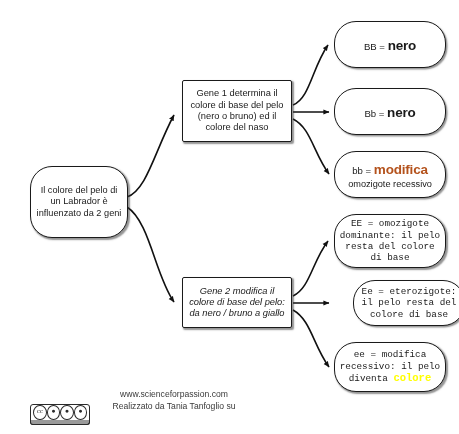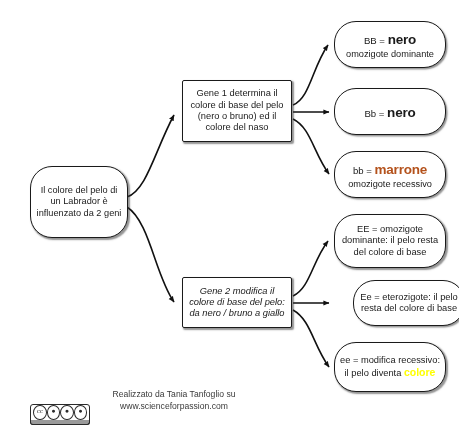--- a/index.html
+++ b/index.html
@@ -47,21 +47,21 @@
   .rounded {
     border-radius: 22px;
   }
   .rect {
     border-radius: 2px;
   }
   .t-root { font-size: 9.2px; }
   .t-gene { font-size: 9.3px; }
   .t-allele-main { font-size: 9.6px; }
   .t-allele-sub { font-size: 9.2px; }
-  .t-allele-body { font-size: 9.3px; }
+  .t-allele-body { font-size: 9.3px; font-family: Liberation Mono, monospace; }
   .big {
     font-size: 13.5px;
     font-weight: bold;
     letter-spacing: -0.2px;
   }
   .brown {
     font-size: 13.5px;
     font-weight: bold;
     color: #b4521c;
     letter-spacing: -0.2px;
@@ -167,33 +167,32 @@
     <div class="node-inner t-gene">Gene 1 determina il colore di base del pelo (nero o bruno) ed il colore del naso</div>
   </div>
 
   <div class="node rect" style="left:182px; top:277px; width:110px; height:51px;font-style:italic;">
     <div class="node-inner t-gene">Gene 2 modifica il colore di base del pelo: da nero / bruno a giallo</div>
   </div>
 
   <div class="node rounded" style="left:334px; top:21px; width:112px; height:47px;">
     <div class="node-inner">
       <span class="t-allele-main">BB = </span><span class="big">nero</span>
-      <span class="sub t-allele-sub">omozigote dominante</span>
     </div>
   </div>
 
   <div class="node rounded" style="left:334px; top:88px; width:112px; height:47px;">
     <div class="node-inner">
       <span class="t-allele-main">Bb = </span><span class="big">nero</span>
     </div>
   </div>
 
   <div class="node rounded" style="left:334px; top:151px; width:112px; height:47px;">
     <div class="node-inner">
-      <span class="t-allele-main">bb = </span><span class="brown">marrone</span>
+      <span class="t-allele-main">bb = </span><span class="brown">modifica</span>
       <span class="sub t-allele-sub">omozigote recessivo</span>
     </div>
   </div>
 
   <div class="node rounded" style="left:334px; top:214px; width:112px; height:54px;">
     <div class="node-inner t-allele-body">EE = omozigote dominante: il pelo resta del colore di base</div>
   </div>
 
   <div class="node rounded" style="left:334px; top:280px; width:112px; height:46px;margin-left:19px;">
     <div class="node-inner t-allele-body">Ee = eterozigote: il pelo resta del colore di base</div>
@@ -207,18 +206,18 @@
 
   <div id="footer">
     <div id="cc-badge">
       <span class="cc-circ">cc</span>
       <span class="cc-circ">●</span>
       <span class="cc-circ">●</span>
       <span class="cc-circ">●</span>
     </div>
     <div id="cc-bar"></div>
     <div id="credit">
+      <span class="credit-line">www.scienceforpassion.com</span>
       <span class="credit-line">Realizzato da Tania Tanfoglio su</span>
-      <span class="credit-line">www.scienceforpassion.com</span>
     </div>
   </div>
 
 </div>
 
 </body></html>

